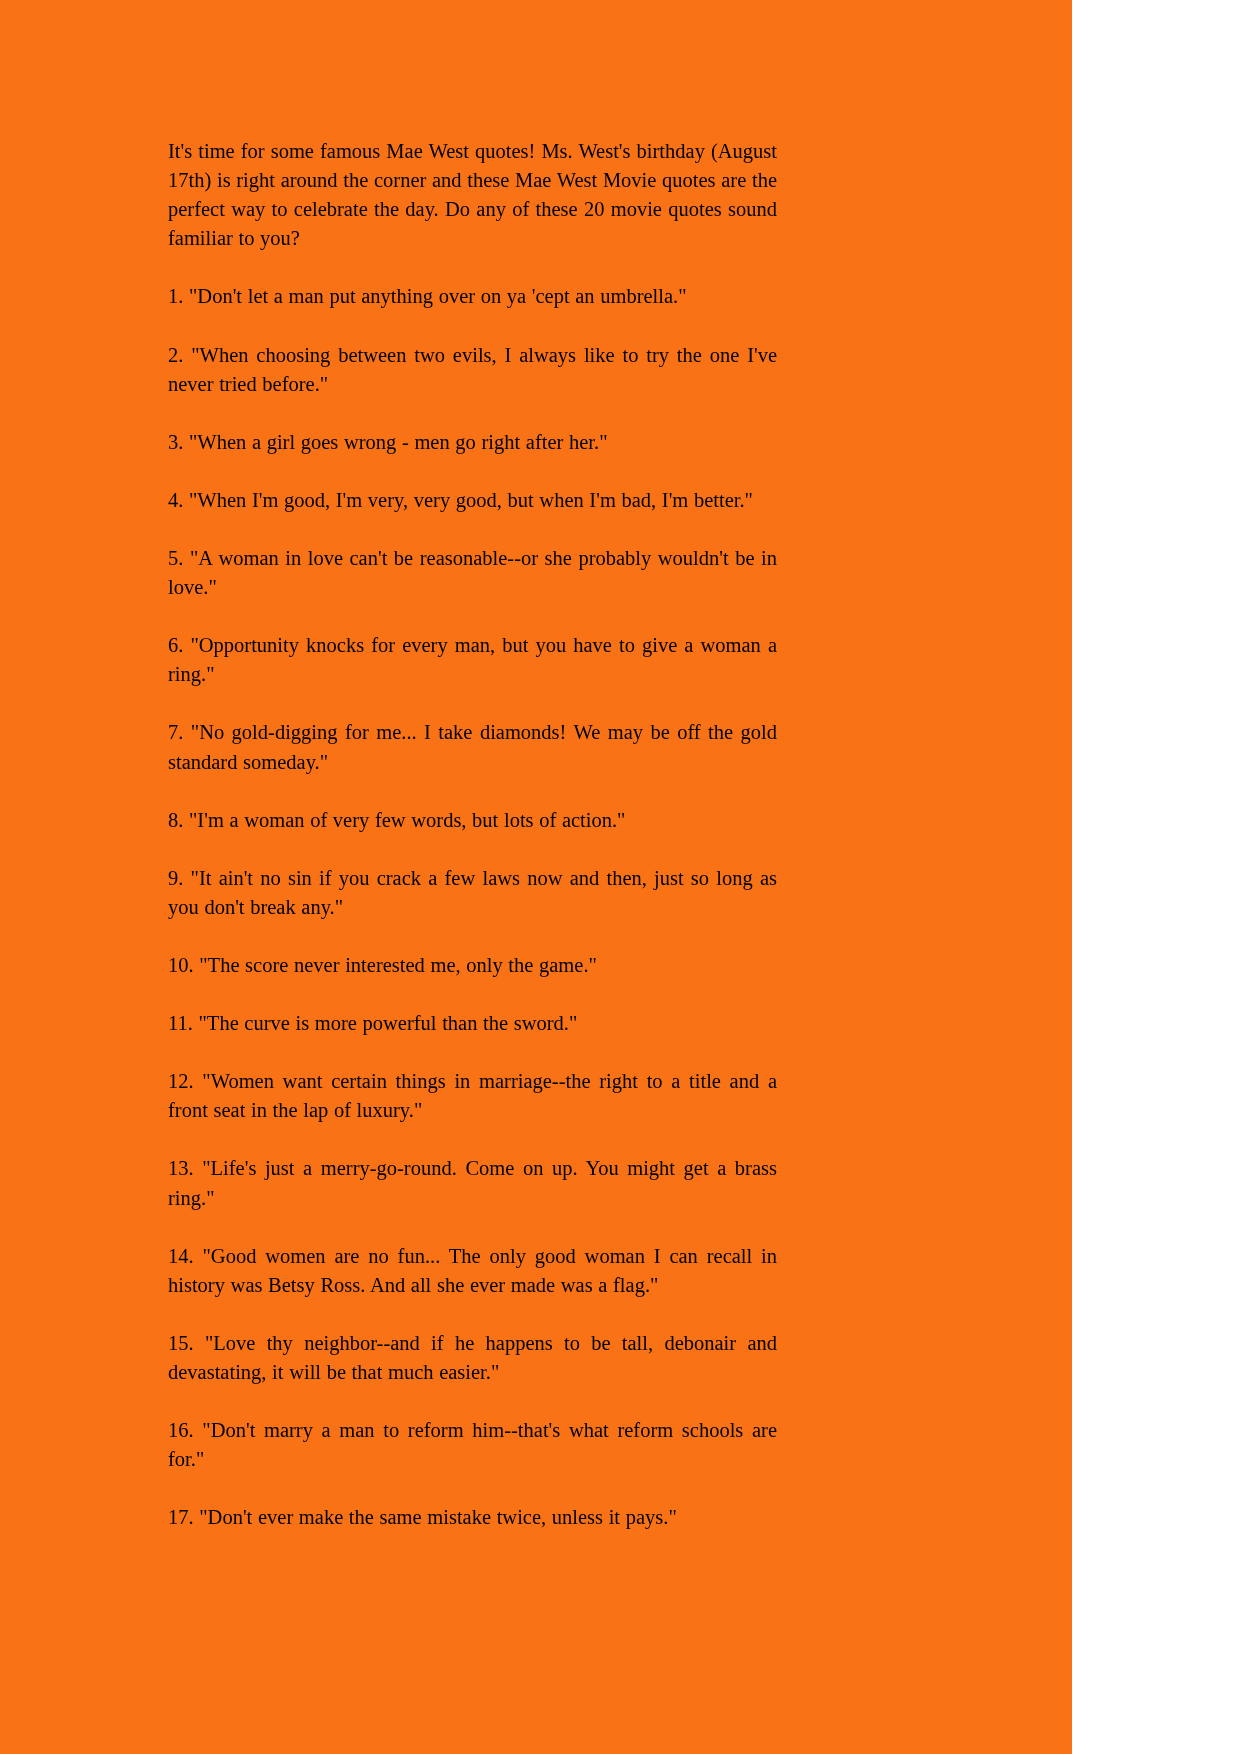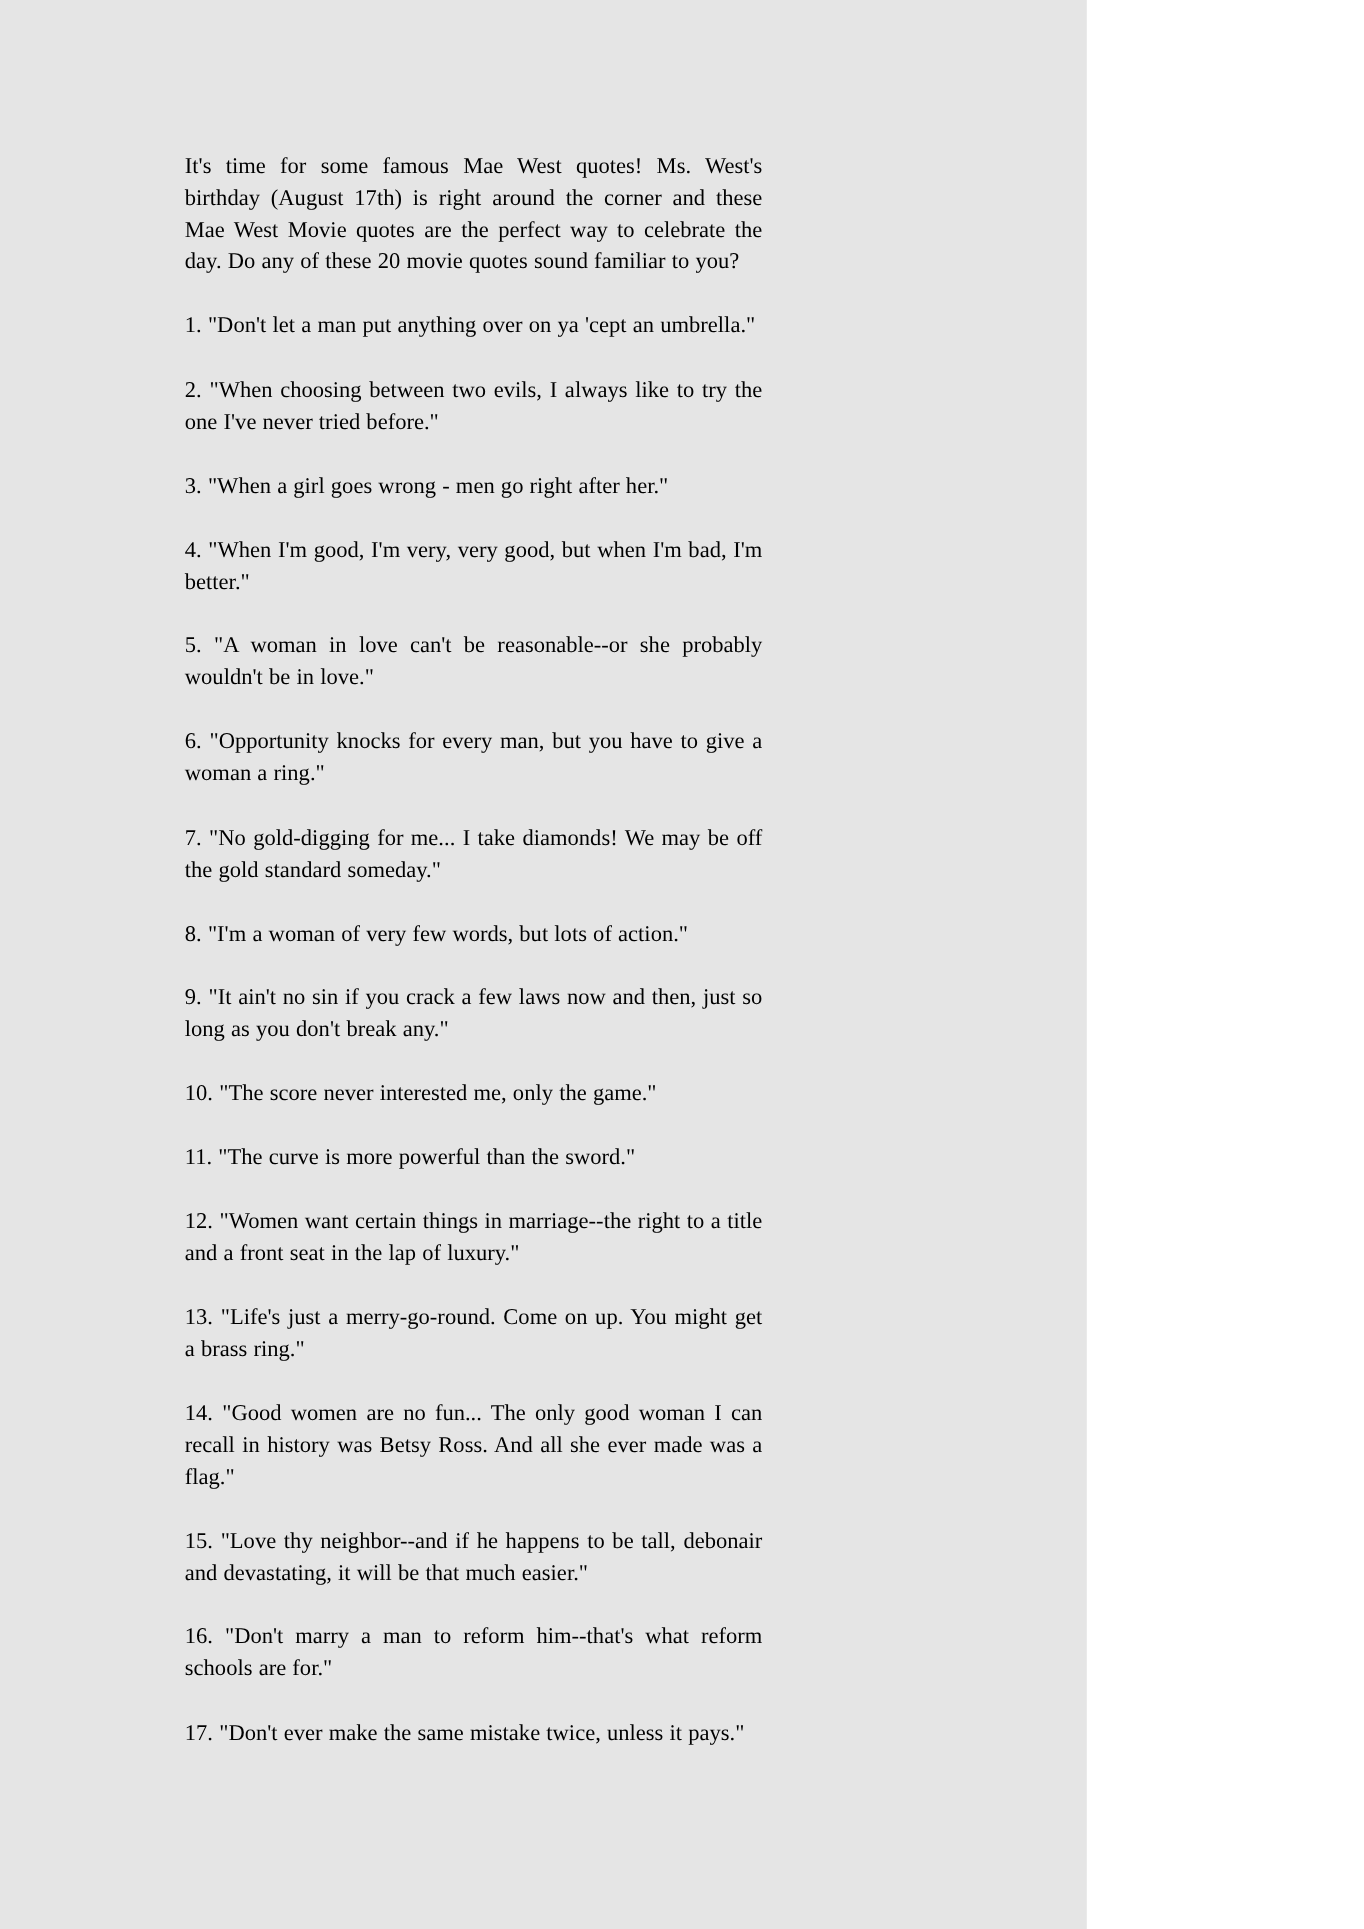--- a/index.html
+++ b/index.html
@@ -9,24 +9,24 @@
   }
   body {
     width: 1240px;
     height: 1754px;
     font-family: "Liberation Serif", "DejaVu Serif", serif;
     color: #000000;
     -webkit-font-smoothing: antialiased;
   }
   .page {
     box-sizing: border-box;
-    width: 988px;
+    width: 1072px;
     height: 1754px;
     padding: 137px 295px 0 168px;
-    background: #e5e5e5;
+    background: #f97316;
     overflow: hidden;
   }
   .para {
     font-size: 20.5px;
     line-height: 1.42;
     text-align: justify;
     margin: 0 0 29px 0;
     word-spacing: 0.5px;
   }
   .para:last-child {

